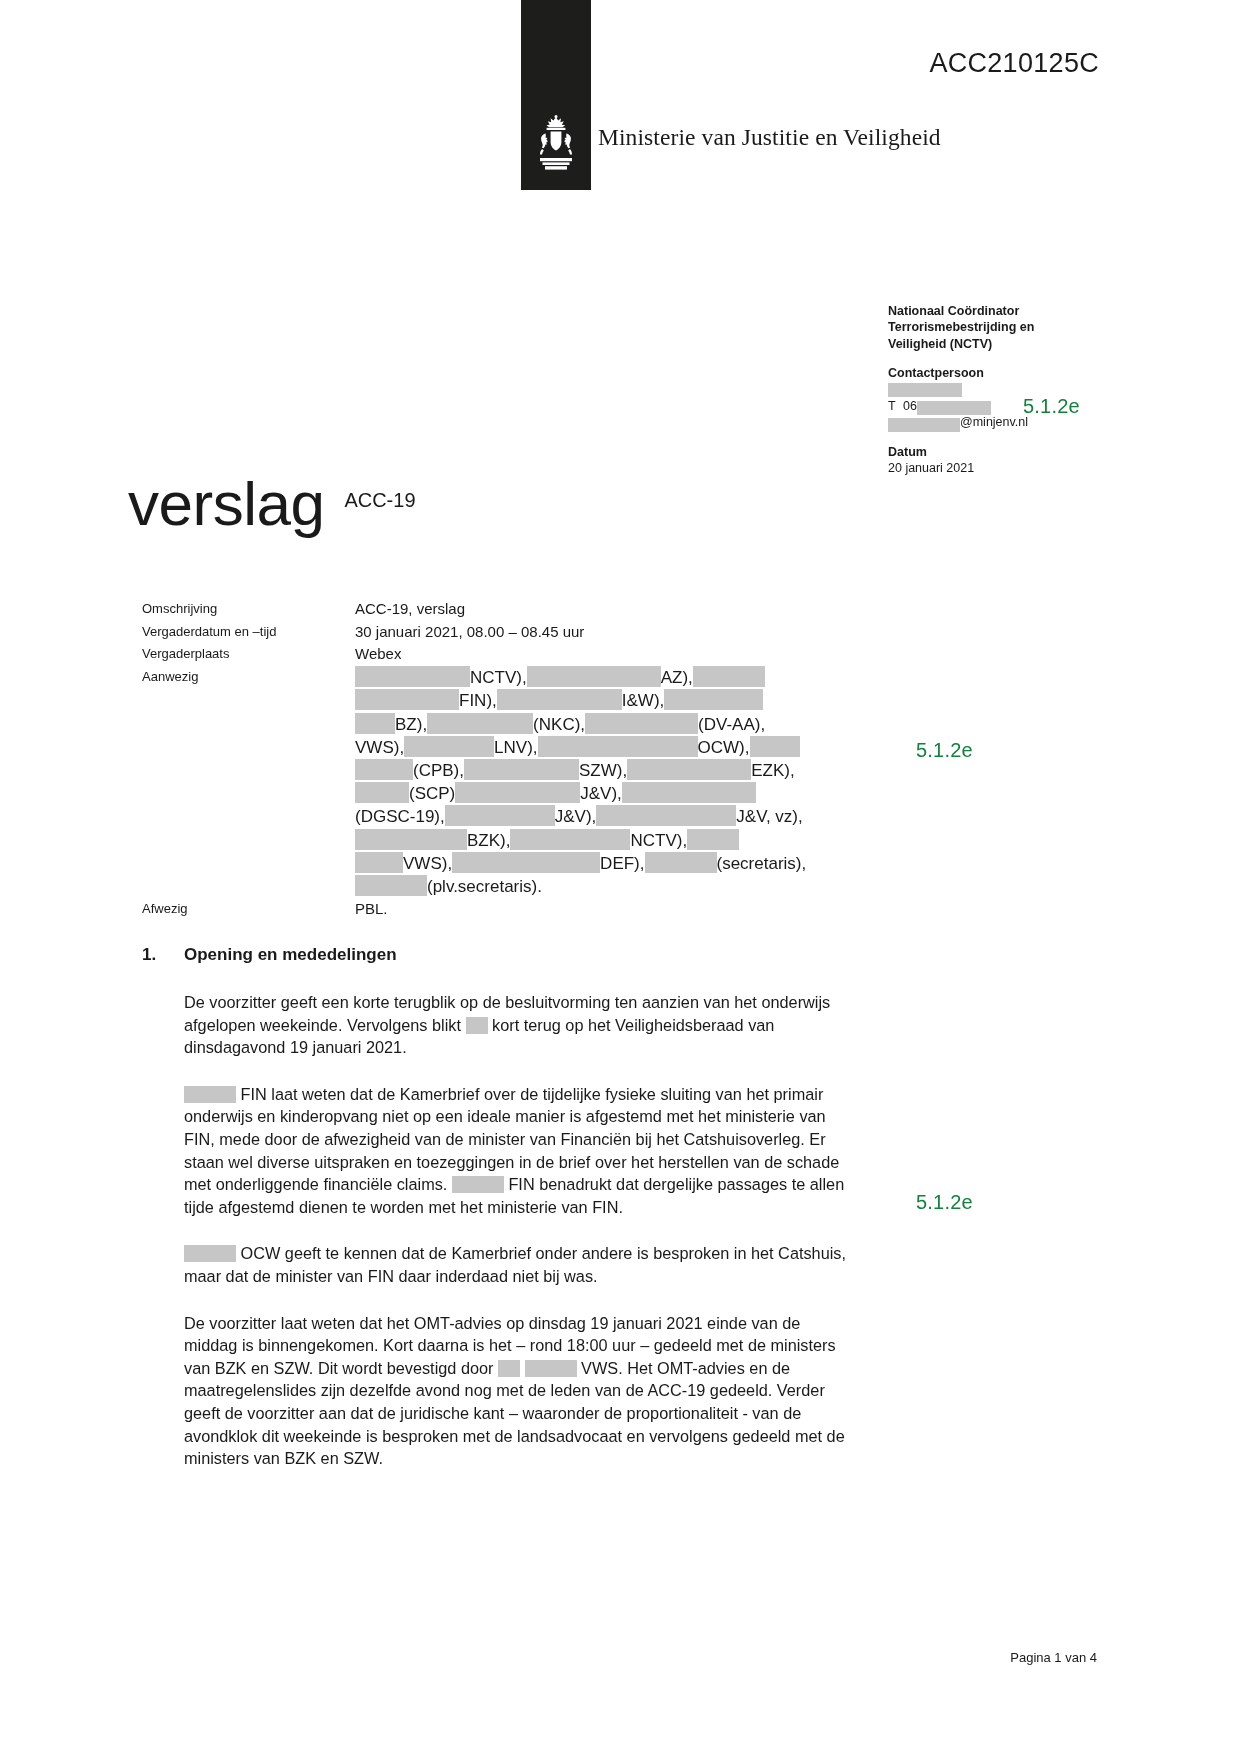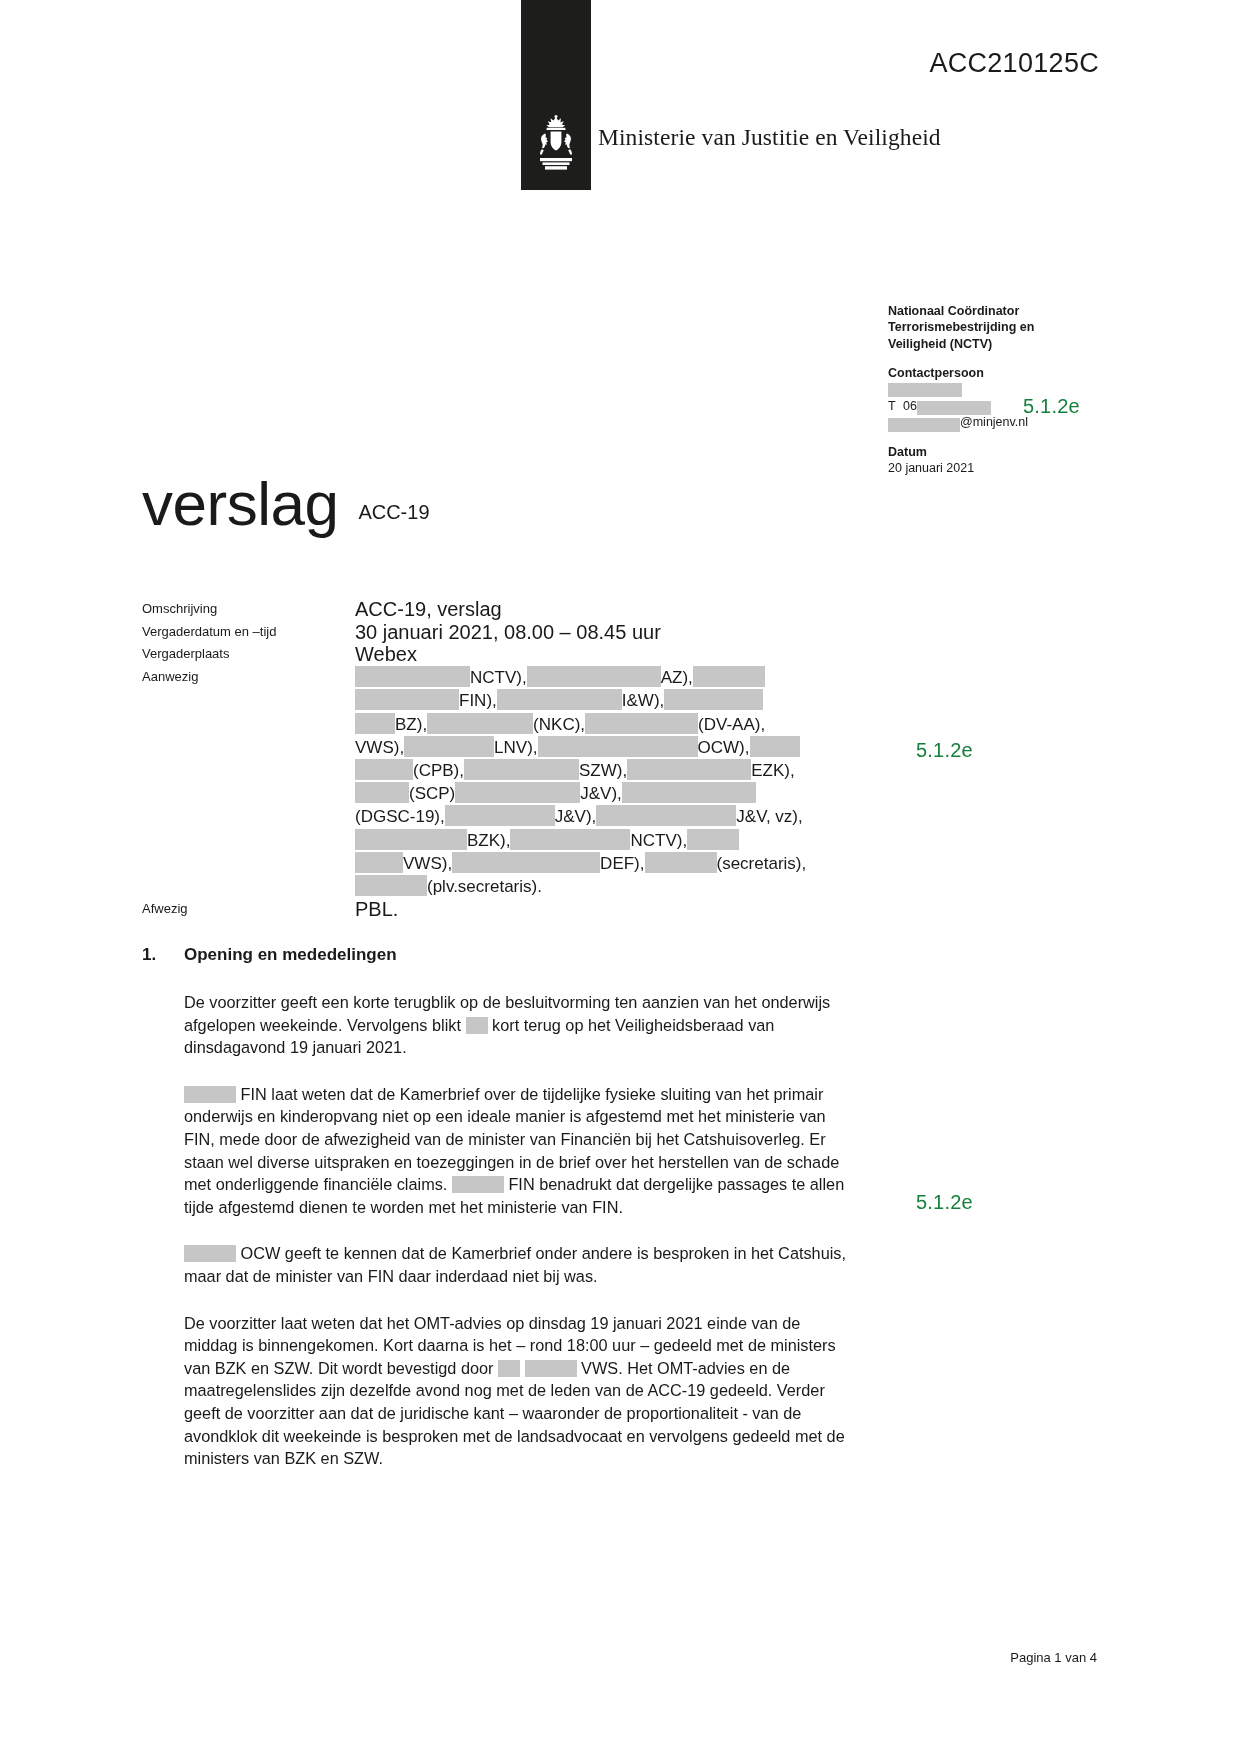--- a/index.html
+++ b/index.html
@@ -91,24 +91,24 @@
     letter-spacing: 0.2px;
     white-space: nowrap;
   }
   .cc-1 { left: 1023px; top: 395px; }
   .cc-2 { left: 916px; top: 739px; }
   .cc-3 { left: 916px; top: 1191px; }
 
   
   .title-wrap {
     position: absolute;
-    left: 142px;
+    left: 128px;
     top: 473px;
     display: flex;
-    align-items: center;
+    align-items: flex-start;
   }
   .title-main {
     font-size: 62px;
     font-weight: 300;
     letter-spacing: -0.5px;
     color: #1a1a1a;
     line-height: 1;
   }
   .title-sub {
     font-size: 20px;
@@ -127,21 +127,21 @@
   }
   .meta-row { display: flex; align-items: flex-start; }
   .meta-label {
     width: 213px;
     flex: 0 0 213px;
     font-size: 13px;
     line-height: 22.7px;
     color: #1a1a1a;
   }
   .meta-value {
-    font-size: 20px;
+    font-size: 15px;
     line-height: 22.7px;
     color: #1a1a1a;
   }
   .meta-row.attendees { margin-top: 0; }
   .meta-row.attendees .meta-label { line-height: 22.5px; }
 
   
   .att-lines {
     font-size: 17px;
     line-height: 23.2px;

